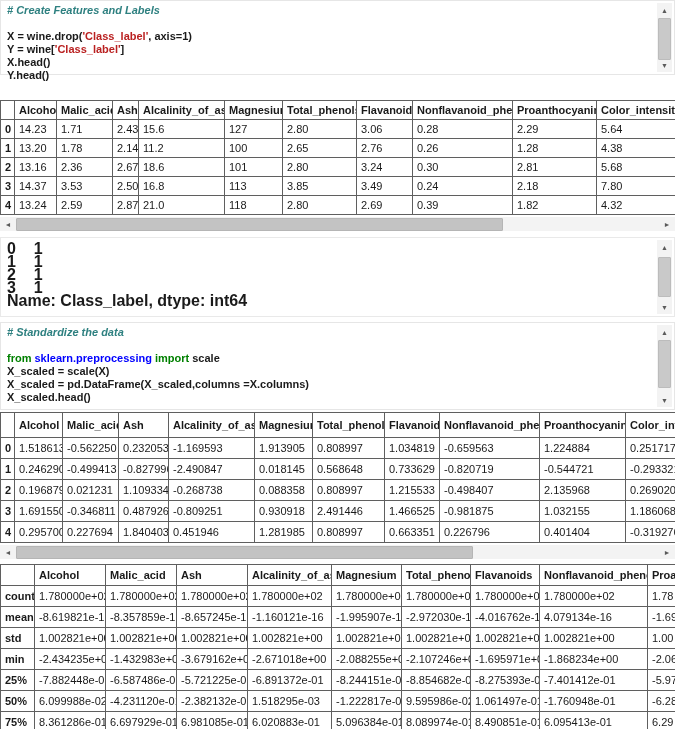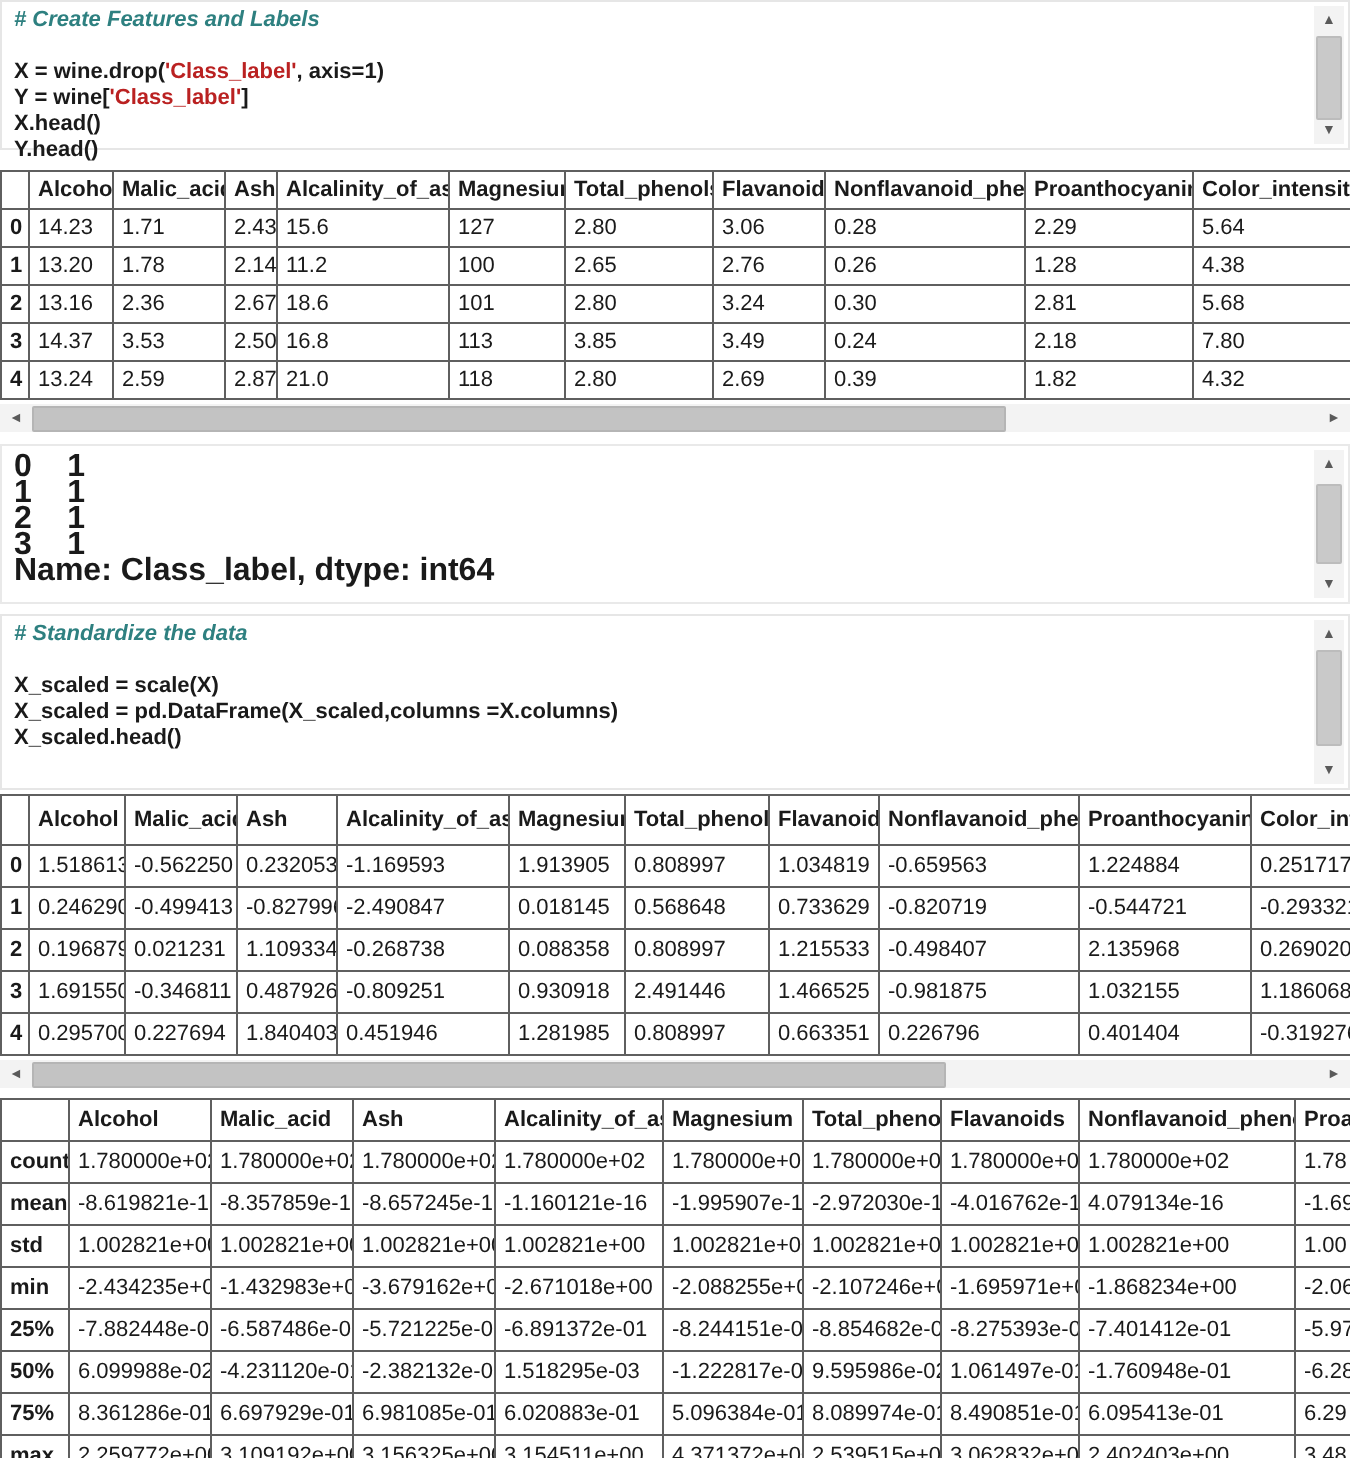--- a/index.html
+++ b/index.html
@@ -35,21 +35,21 @@
   .df th,.df td{border:1px solid #5f5f5f;padding:3px 4px;text-align:left;white-space:nowrap;overflow:hidden;font-weight:normal;}
   .df thead th{font-weight:bold;}
   .df tbody th{font-weight:bold;}
   table.t1{width:690px;}
   table.t2{width:770px;}
   .t2 td,.t2 tbody th{padding:4px 4px;}
   .t2 thead th{padding:6px 4px;}
   table.t3{width:787px;}
   .t3 td,.t3 th{padding:4px 4px;}
   
-  #cell1{height:75px;margin-bottom:10px;}
+  #cell1{height:75px;margin-bottom:25px;}
   #out1{margin-bottom:6px;}
   #yout{height:80px;margin-bottom:5px;}
   #cell2{height:88px;margin-bottom:2px;}
   #out2{margin-bottom:5px;}
 </style>
 </head>
 <body>
 
 <div class="code-cell" id="cell1">
   <div class="code-body">
@@ -186,20 +186,21 @@
     <div class="sb-arrow up">▲</div>
     <div class="sb-thumb" style="top:17px;height:38px;"></div>
     <div class="sb-arrow down">▼</div>
   </div>
 </div>
 
 <div class="code-cell" id="cell2">
   <div class="code-body">
       <div class="code-line"><span class="tok-comment"># Standardize the data</span></div>
       <div class="code-line">&nbsp;</div>
+      <div class="code-line"><span class="tok-keyword">from </span><span class="tok-namespace">sklearn.preprocessing</span><span class="tok-plain"> </span><span class="tok-keyword">import </span><span class="tok-plain">scale</span></div>
       <div class="code-line"><span class="tok-plain">X_scaled = scale(X)</span></div>
       <div class="code-line"><span class="tok-plain">X_scaled = pd.DataFrame(X_scaled,columns =X.columns)</span></div>
       <div class="code-line"><span class="tok-plain">X_scaled.head()</span></div>
     </div>
   <div class="vscroll">
     <div class="sb-arrow up">▲</div>
     <div class="sb-thumb" style="top:15px;height:46px;"></div>
     <div class="sb-arrow down">▼</div>
   </div>
 </div>

